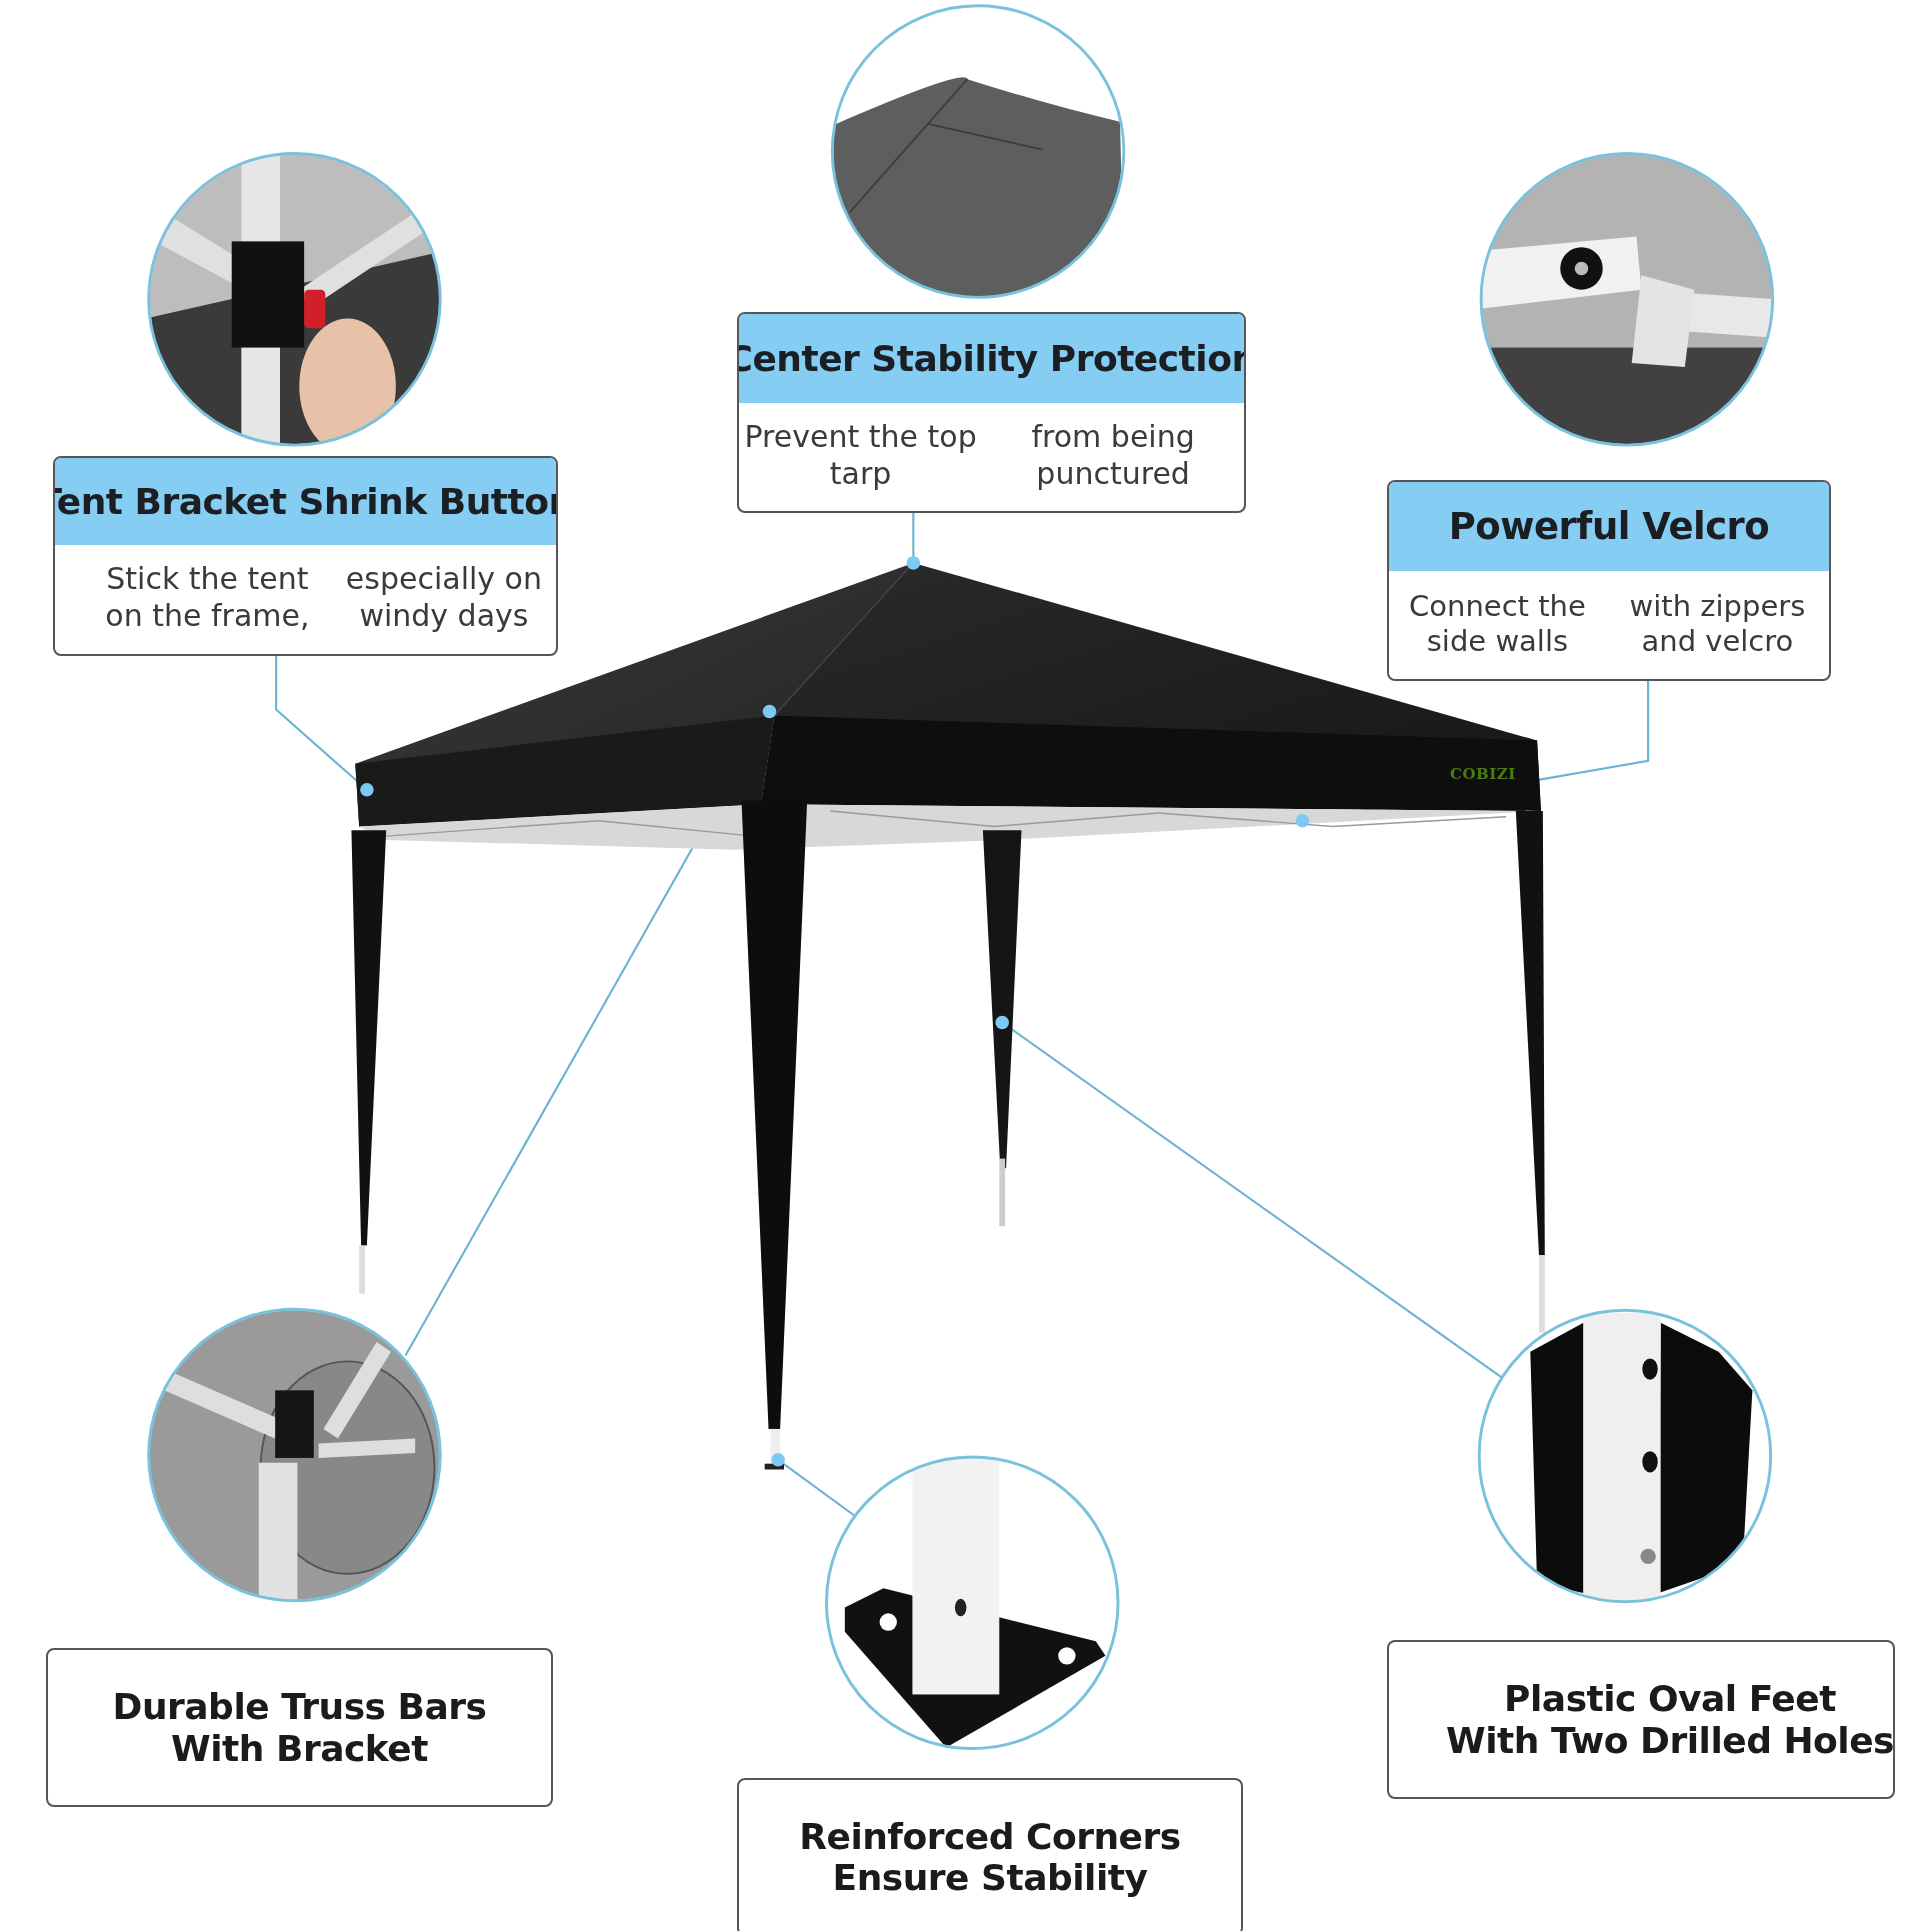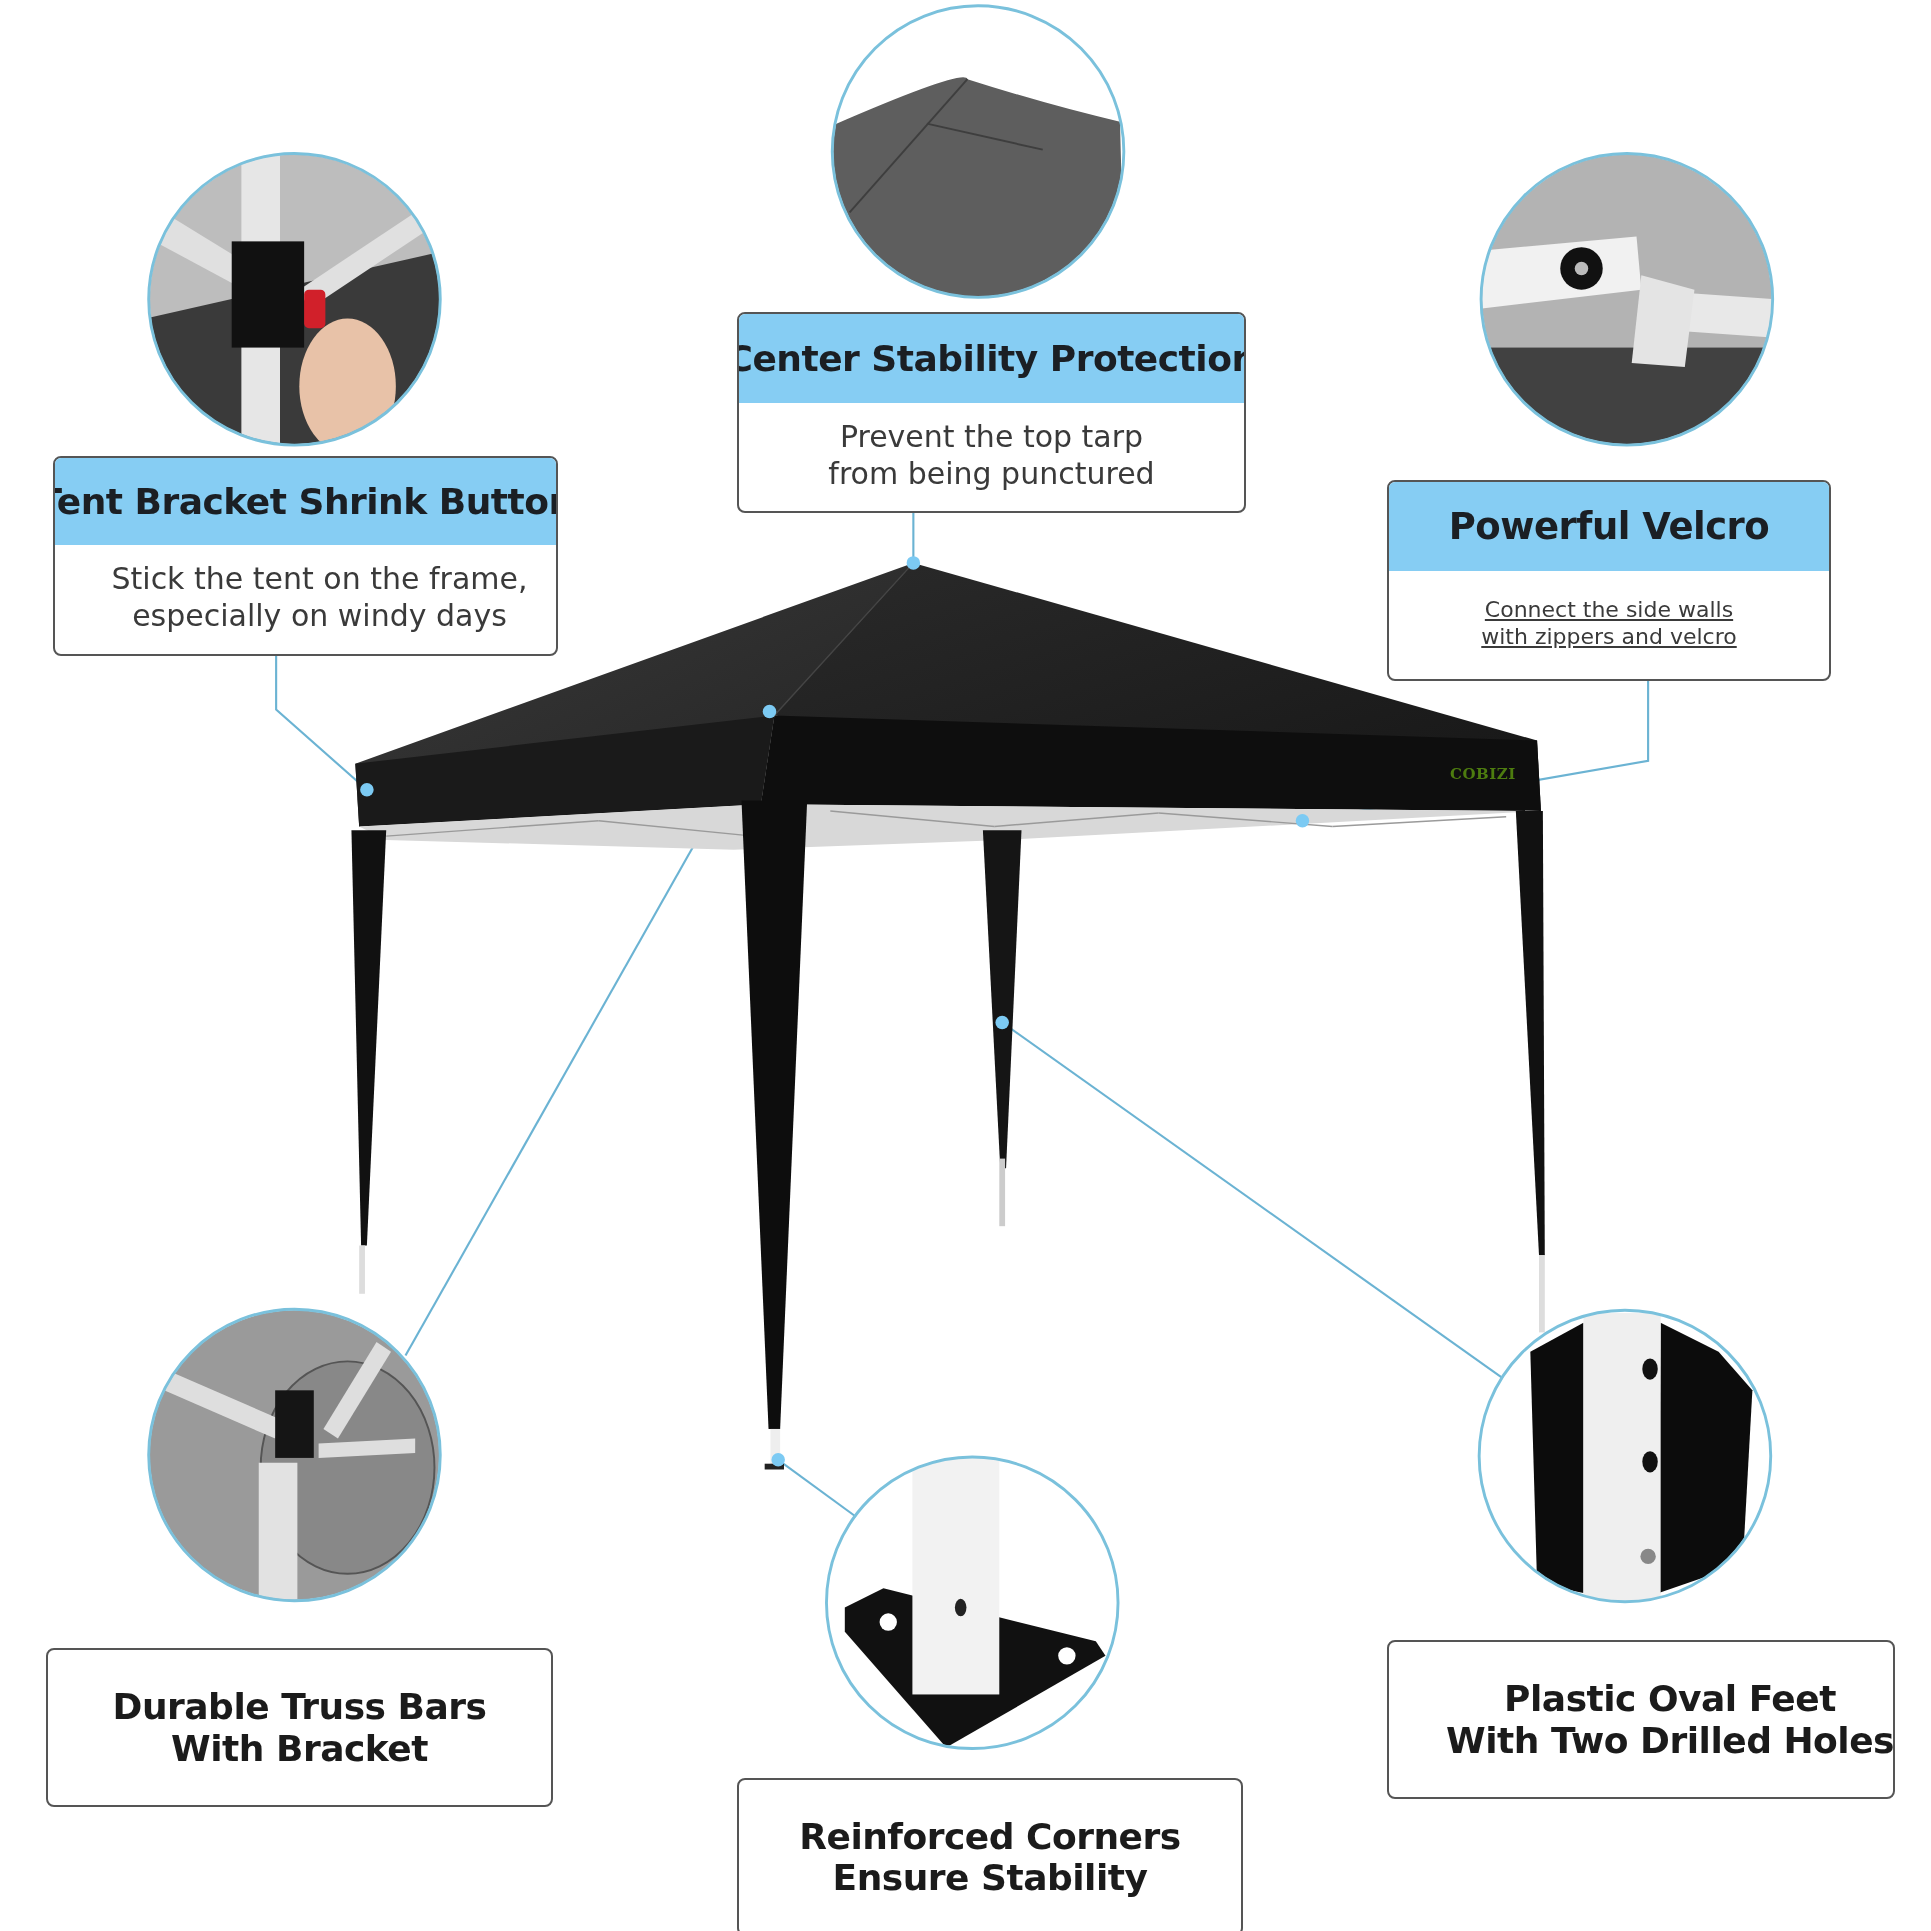--- a/index.html
+++ b/index.html
@@ -6,21 +6,21 @@
   body { width:1931px; height:1931px; position:relative; overflow:hidden;
          font-family:"DejaVu Sans", "Liberation Sans", sans-serif; }
   .stage { position:absolute; left:0; top:0; width:1931px; height:1931px; }
   .art { position:absolute; left:0; top:0; width:1931px; height:1931px; }
   .callout { position:absolute; box-sizing:border-box; background:#fff;
              border:2.9px solid #555; border-radius:8px; overflow:hidden;
              text-align:center; color:#222; }
   .callout .head { background:#86cdf3; color:#1b1f24; font-weight:bold;
              display:flex; align-items:center; justify-content:center;
              white-space:nowrap; letter-spacing:-0.5px; }
-  .callout .desc { color:#3a3a3a; display:flex; flex-direction:column;
+  .callout .desc { color:#3a3a3a; display:flex; 
              align-items:center; justify-content:center; line-height:1.22; }
   .callout.plain { display:flex; flex-direction:column; align-items:center; justify-content:center; }
   .callout.plain .line { font-weight:bold; color:#1b1b1b; font-size:36px; line-height:1.15; letter-spacing:-0.5px; white-space:nowrap; }
   .brand { position:absolute; color:#4d7c0f; font-family:"DejaVu Serif", serif;
            font-weight:bold; font-size:15px; letter-spacing:0.5px; }
 </style>
 </head>
 <body>
 
 <div class="stage">
@@ -180,21 +180,21 @@
   <div class="callout" style="left:737px; top:312px; width:509px; height:201px;">
     <div class="head" style="height:89px; font-size:36px;">Center Stability Protection</div>
     <div class="desc" style="height:106px; font-size:30px;">
       <span>Prevent the top tarp</span>
       <span>from being punctured</span>
     </div>
   </div>
 
   <div class="callout" style="left:1387px; top:480px; width:444px; height:201px;">
     <div class="head" style="height:89px; font-size:37px;">Powerful Velcro</div>
-    <div class="desc" style="height:106px; font-size:22px;text-decoration:underline;">
+    <div class="desc" style="height:106px; font-size:29px;">
       <span>Connect the side walls</span>
       <span>with zippers and velcro</span>
     </div>
   </div>
 
   <div class="callout plain" style="left:46px; top:1648px; width:507px; height:159px;">
     <span class="line">Durable Truss Bars</span>
     <span class="line">With Bracket</span>
   </div>
 

